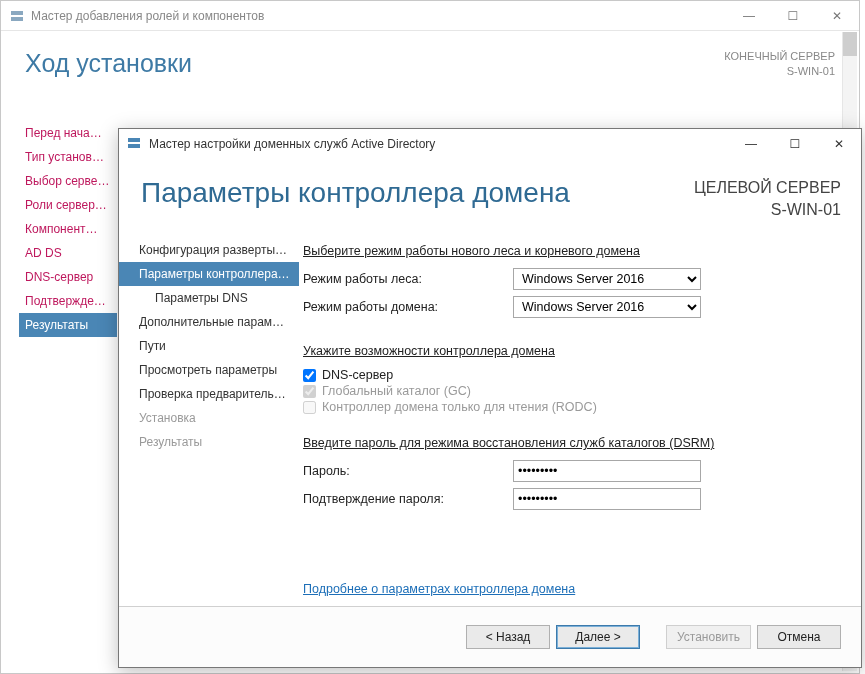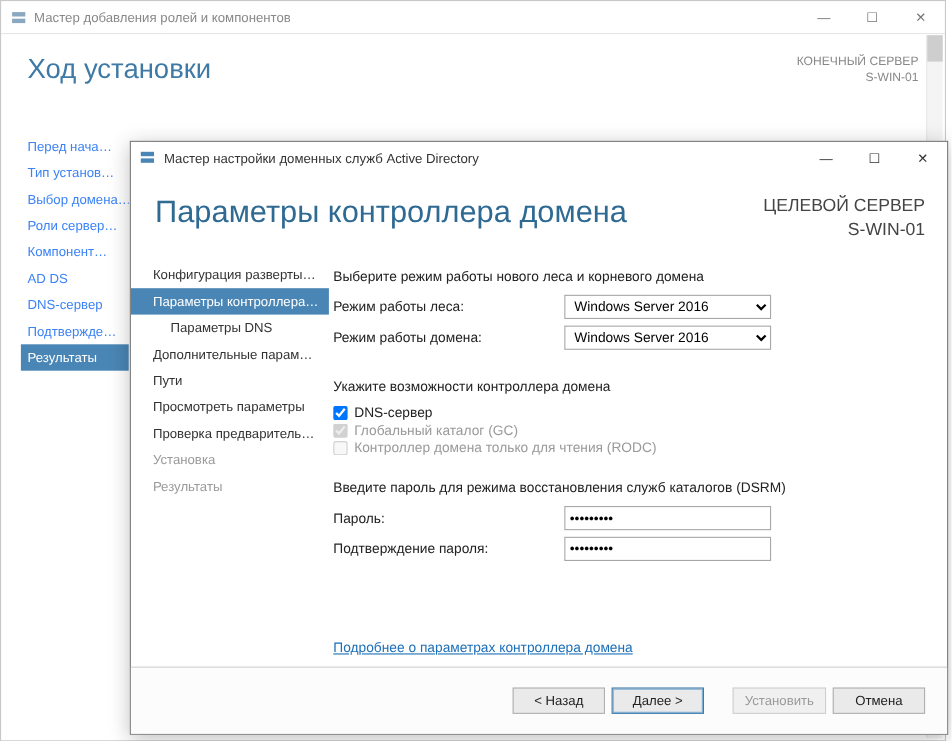--- a/index.html
+++ b/index.html
@@ -22,21 +22,21 @@
   .win-back .header-row {
     display: flex; align-items: flex-start; padding: 18px 24px 8px 24px;
   }
   .win-back .page-title { font-size: 25px; font-weight: 300; color: #3e7aa5; }
   .win-back .header-spacer { flex: 1; }
   .win-back .target { text-align: right; font-size: 11px; color: #888; line-height: 1.35; }
   .win-back .sidebar {
     position: absolute; left: 18px; top: 120px; width: 98px;
     font-size: 12px;
   }
-  .win-back .sidebar .item { padding: 5px 6px; color: #3b82f6; white-space: nowrap; overflow: hidden; }
+  .win-back .sidebar .item { padding: 5px 6px; color: #be185d; white-space: nowrap; overflow: hidden; }
   .win-back .sidebar .item.selected { background: #4a86b5; color: #fff; }
 
   
   .back-scrollbar { position: absolute; right: 2px; top: 31px; width: 15px; bottom: 2px;
     background: #f4f4f4; border-left: 1px solid #e6e6e6; }
   .back-scrollbar .thumb { position: absolute; top: 0; height: 24px; width: 100%;
     background: #cecece; }
 
   
   .win-front {
@@ -66,21 +66,21 @@
     width: 180px; padding: 6px 0 6px 0; font-size: 12px;
     border-right: none;
   }
   .front-sidebar .item { padding: 5px 8px 5px 20px; color: #333; white-space: nowrap;
     overflow: hidden; text-overflow: ellipsis; }
   .front-sidebar .item.sub { padding-left: 36px; }
   .front-sidebar .item.disabled { color: #9a9a9a; }
   .front-sidebar .item.selected { background: #4a86b5; color: #fff; }
 
   .front-main { flex: 1; padding: 6px 20px 0 4px; font-size: 12.5px; color: #222; }
-  .front-main .section-label { margin: 6px 0 10px 0; }
+  .front-main .section-label { margin: 6px 0 10px 0; text-decoration: underline; }
   .form-row { display: flex; align-items: center; margin: 2px 0 6px 0; }
   .form-row .lbl { width: 210px; }
   .form-row select, .form-row input[type=password] {
     width: 188px; height: 22px; font-size: 12.5px;
     border: 1px solid #a7a7a7; background: #fff; padding: 1px 4px;
   }
   .check-row { display: flex; align-items: center; margin: 2px 0; }
   .check-row input { margin: 0 6px 0 0; }
   .check-row.disabled { color: #9a9a9a; }
   .check-row.disabled input { accent-color: #bbb; }
@@ -124,21 +124,21 @@
     <div class="header-spacer"></div>
     <div class="target">
       <div>КОНЕЧНЫЙ СЕРВЕР</div>
       <div>S-WIN-01</div>
     </div>
   </div>
 
   <div class="sidebar" id="back-sidebar">
       <div class="item">Перед нача…</div>
       <div class="item">Тип установ…</div>
-      <div class="item">Выбор домена…</div>
+      <div class="item">Выбор серве…</div>
       <div class="item">Роли сервер…</div>
       <div class="item">Компонент…</div>
       <div class="item">AD DS</div>
       <div class="item">DNS-сервер</div>
       <div class="item">Подтвержде…</div>
       <div class="item selected">Результаты</div>
     </div>
 
   <div class="back-scrollbar">
     <div class="thumb"></div>

